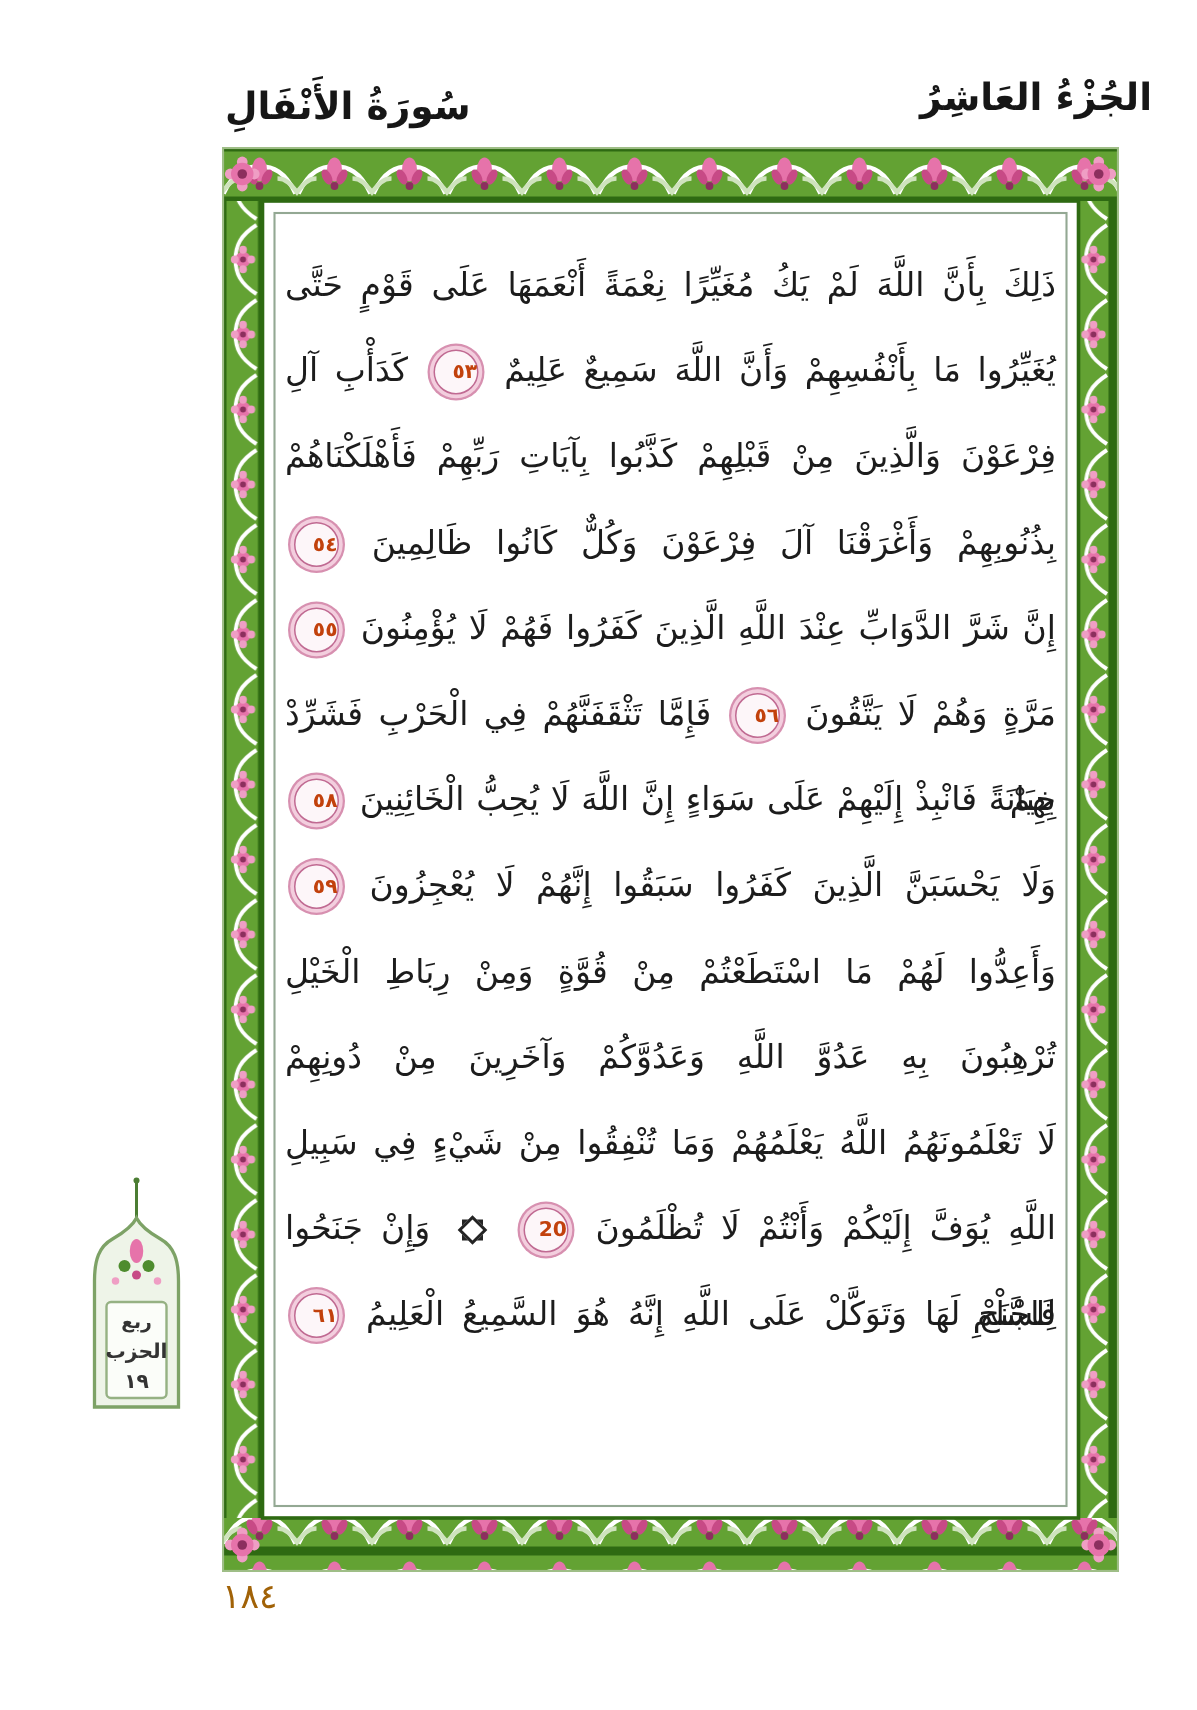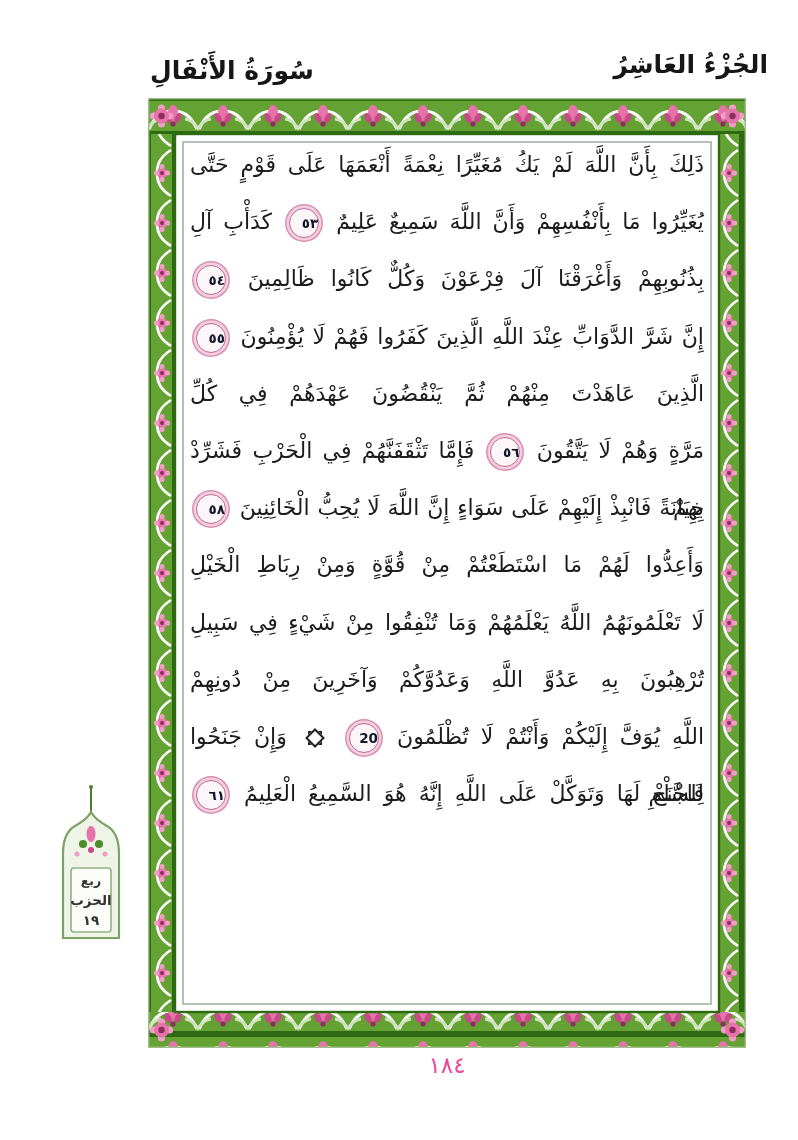--- a/index.html
+++ b/index.html
@@ -3,37 +3,37 @@
 <meta charset="utf-8">
 <style>
   html,body{margin:0;padding:0;background:#ffffff;}
   .page{position:relative;width:798px;height:1140px;background:#ffffff;overflow:hidden;
         font-family:"DejaVu Sans", sans-serif;color:#1f1f1f;}
   .header-juz{position:absolute;top:50px;right:30px;font-size:25px;font-weight:bold;
               direction:rtl;color:#161616;text-align:center;}
   .header-surah{position:absolute;top:56px;left:150px;font-size:25px;font-weight:bold;
                 direction:rtl;color:#161616;text-align:right;}
   .frame{position:absolute;left:148px;top:98px;}
-  .text-area{position:absolute;left:190px;top:136px;width:514px;height:858px;
+  .text-area{position:absolute;left:190px;top:162px;width:514px;height:858px;
              direction:rtl;}
   .line{height:57.2px;line-height:57.2px;font-size:22px;white-space:normal;
         text-align:justify;text-align-last:justify;color:#1c1c1c;}
   .aya{display:inline-block;width:28px;height:28px;line-height:28px;text-align:center;
        border-radius:50%;background:#fdf6f9;border:1.5px solid #c06a92;
        box-shadow:0 0 0 2.5px #f3cede,0 0 0 4px #d790b0;
-       font-size:13.5px;font-weight:bold;color:#0f172a;margin:0 6px;vertical-align:middle;}
+       font-size:13.5px;font-weight:bold;color:#c2410c;margin:0 6px;vertical-align:middle;}
   .rub{position:relative;display:inline-block;width:14px;height:14px;margin:0 9px;
        vertical-align:-1px;}
   .rub::before,.rub::after{content:"";position:absolute;inset:0;border:2px solid #242424;
        background:#ffffff;}
   .rub::after{transform:rotate(45deg);}
   .marker{position:absolute;left:48px;top:784px;}
   .marker text{font-family:"DejaVu Sans", sans-serif;}
-  .page-number{position:absolute;top:1052px;left:148px;width:598px;text-align:center;
-               font-size:23px;color:#ec4899;}
+  .page-number{position:absolute;top:1052px;left:148px;width:598px;text-align:left;
+               font-size:23px;color:#a16207;}
 </style>
 </head>
 <body>
 
 <div class="page">
 
   <div class="header-juz">الجُزْءُ العَاشِرُ</div>
   <div class="header-surah">سُورَةُ الأَنْفَالِ</div>
 
   <svg class="frame" width="598" height="950" viewBox="0 0 598 950" aria-hidden="true">
@@ -105,28 +105,29 @@
     </g>
 
     <rect x="27" y="36" width="544" height="878" fill="none" stroke="#2e6a12" stroke-width="2.4"></rect>
     <rect x="35" y="44" width="528" height="862" fill="none" stroke="#93a893" stroke-width="1.4"></rect>
     <rect x="0.7" y="0.7" width="596.6" height="948.6" fill="none" stroke="#9fbe87" stroke-width="1.4"></rect>
   </svg>
 
   <div class="text-area">
       <div class="line"><span>ذَلِكَ بِأَنَّ اللَّهَ لَمْ يَكُ مُغَيِّرًا نِعْمَةً أَنْعَمَهَا عَلَى قَوْمٍ حَتَّى</span> </div>
       <div class="line"><span>يُغَيِّرُوا مَا بِأَنْفُسِهِمْ وَأَنَّ اللَّهَ سَمِيعٌ عَلِيمٌ</span> <span class="aya">٥٣</span> <span>كَدَأْبِ آلِ</span> </div>
+      <div class="line"><span>فِرْعَوْنَ وَالَّذِينَ مِنْ قَبْلِهِمْ كَذَّبُوا بِآيَاتِ رَبِّهِمْ فَأَهْلَكْنَاهُمْ</span> </div>
       <div class="line"><span>بِذُنُوبِهِمْ وَأَغْرَقْنَا آلَ فِرْعَوْنَ وَكُلٌّ كَانُوا ظَالِمِينَ</span> <span class="aya">٥٤</span> </div>
       <div class="line"><span>إِنَّ شَرَّ الدَّوَابِّ عِنْدَ اللَّهِ الَّذِينَ كَفَرُوا فَهُمْ لَا يُؤْمِنُونَ</span> <span class="aya">٥٥</span> </div>
-      <div class="line"><span>الَّذِينَ عَاهَدْتَ مِنْهُمْ ثُمَّ يَنْقُضُونَ عَهْدَهُمْ فِي كُلِّ</span> </div>
       <div class="line"><span>مَرَّةٍ وَهُمْ لَا يَتَّقُونَ</span> <span class="aya">٥٦</span> <span>فَإِمَّا تَثْقَفَنَّهُمْ فِي الْحَرْبِ فَشَرِّدْ بِهِمْ</span> </div>
       <div class="line"><span>خِيَانَةً فَانْبِذْ إِلَيْهِمْ عَلَى سَوَاءٍ إِنَّ اللَّهَ لَا يُحِبُّ الْخَائِنِينَ</span> <span class="aya">٥٨</span> </div>
+      <div class="line"><span>وَلَا يَحْسَبَنَّ الَّذِينَ كَفَرُوا سَبَقُوا إِنَّهُمْ لَا يُعْجِزُونَ</span> <span class="aya">٥٩</span> </div>
       <div class="line"><span>وَأَعِدُّوا لَهُمْ مَا اسْتَطَعْتُمْ مِنْ قُوَّةٍ وَمِنْ رِبَاطِ الْخَيْلِ</span> </div>
+      <div class="line"><span>تُرْهِبُونَ بِهِ عَدُوَّ اللَّهِ وَعَدُوَّكُمْ وَآخَرِينَ مِنْ دُونِهِمْ</span> </div>
       <div class="line"><span>لَا تَعْلَمُونَهُمُ اللَّهُ يَعْلَمُهُمْ وَمَا تُنْفِقُوا مِنْ شَيْءٍ فِي سَبِيلِ</span> </div>
-      <div class="line"><span>تُرْهِبُونَ بِهِ عَدُوَّ اللَّهِ وَعَدُوَّكُمْ وَآخَرِينَ مِنْ دُونِهِمْ</span> </div>
       <div class="line"><span>اللَّهِ يُوَفَّ إِلَيْكُمْ وَأَنْتُمْ لَا تُظْلَمُونَ</span> <span class="aya">20</span> <span class="rub"></span> <span>وَإِنْ جَنَحُوا لِلسَّلْمِ</span> </div>
       <div class="line"><span>فَاجْنَحْ لَهَا وَتَوَكَّلْ عَلَى اللَّهِ إِنَّهُ هُوَ السَّمِيعُ الْعَلِيمُ</span> <span class="aya">٦١</span> </div>
     </div>
 
   <svg class="marker" width="86" height="166" viewBox="0 0 86 166">
     <line x1="43" y1="2" x2="43" y2="30" stroke="#4b7d33" stroke-width="2"></line>
     <circle cx="43" cy="3" r="2" fill="#4b7d33"></circle>
     <path d="M43,28 C40,34 34,38 27,42 C18,47 15,56 15,70 L15,154 L71,154 L71,70 C71,56 68,47 59,42 C52,38 46,34 43,28 Z" fill="#eef4e8" stroke="#7da266" stroke-width="2.2"></path>
     <g>
       <ellipse cx="43" cy="50" rx="4.5" ry="8" fill="#e673aa"></ellipse>

